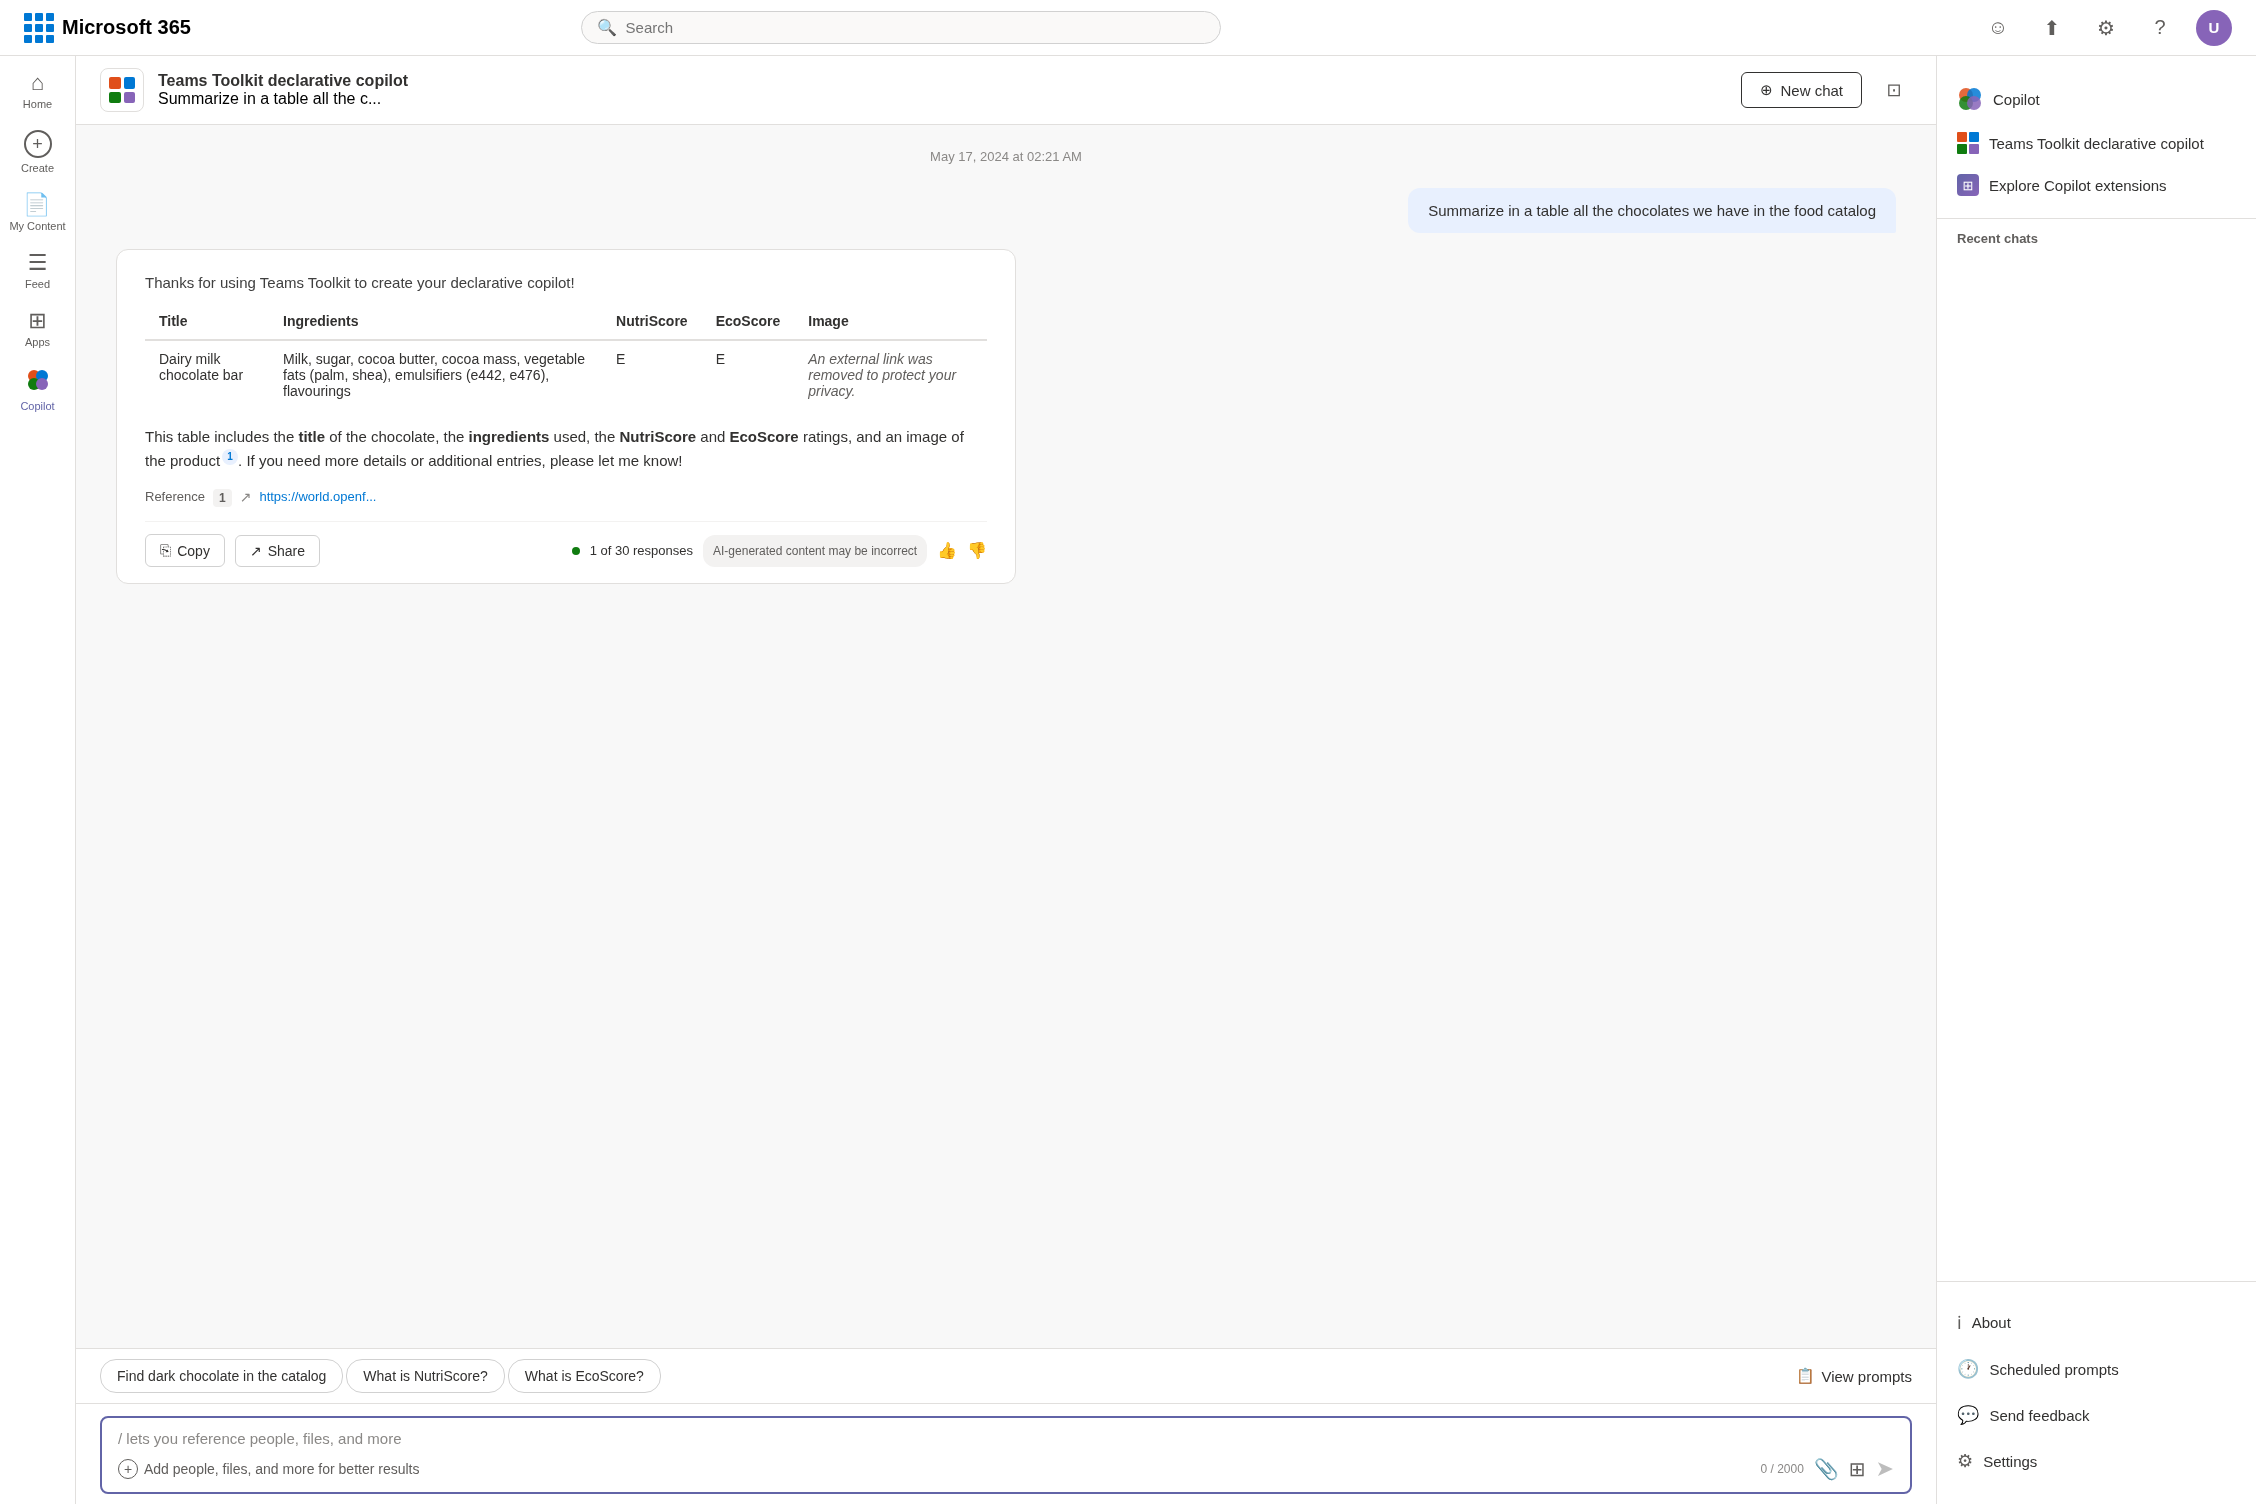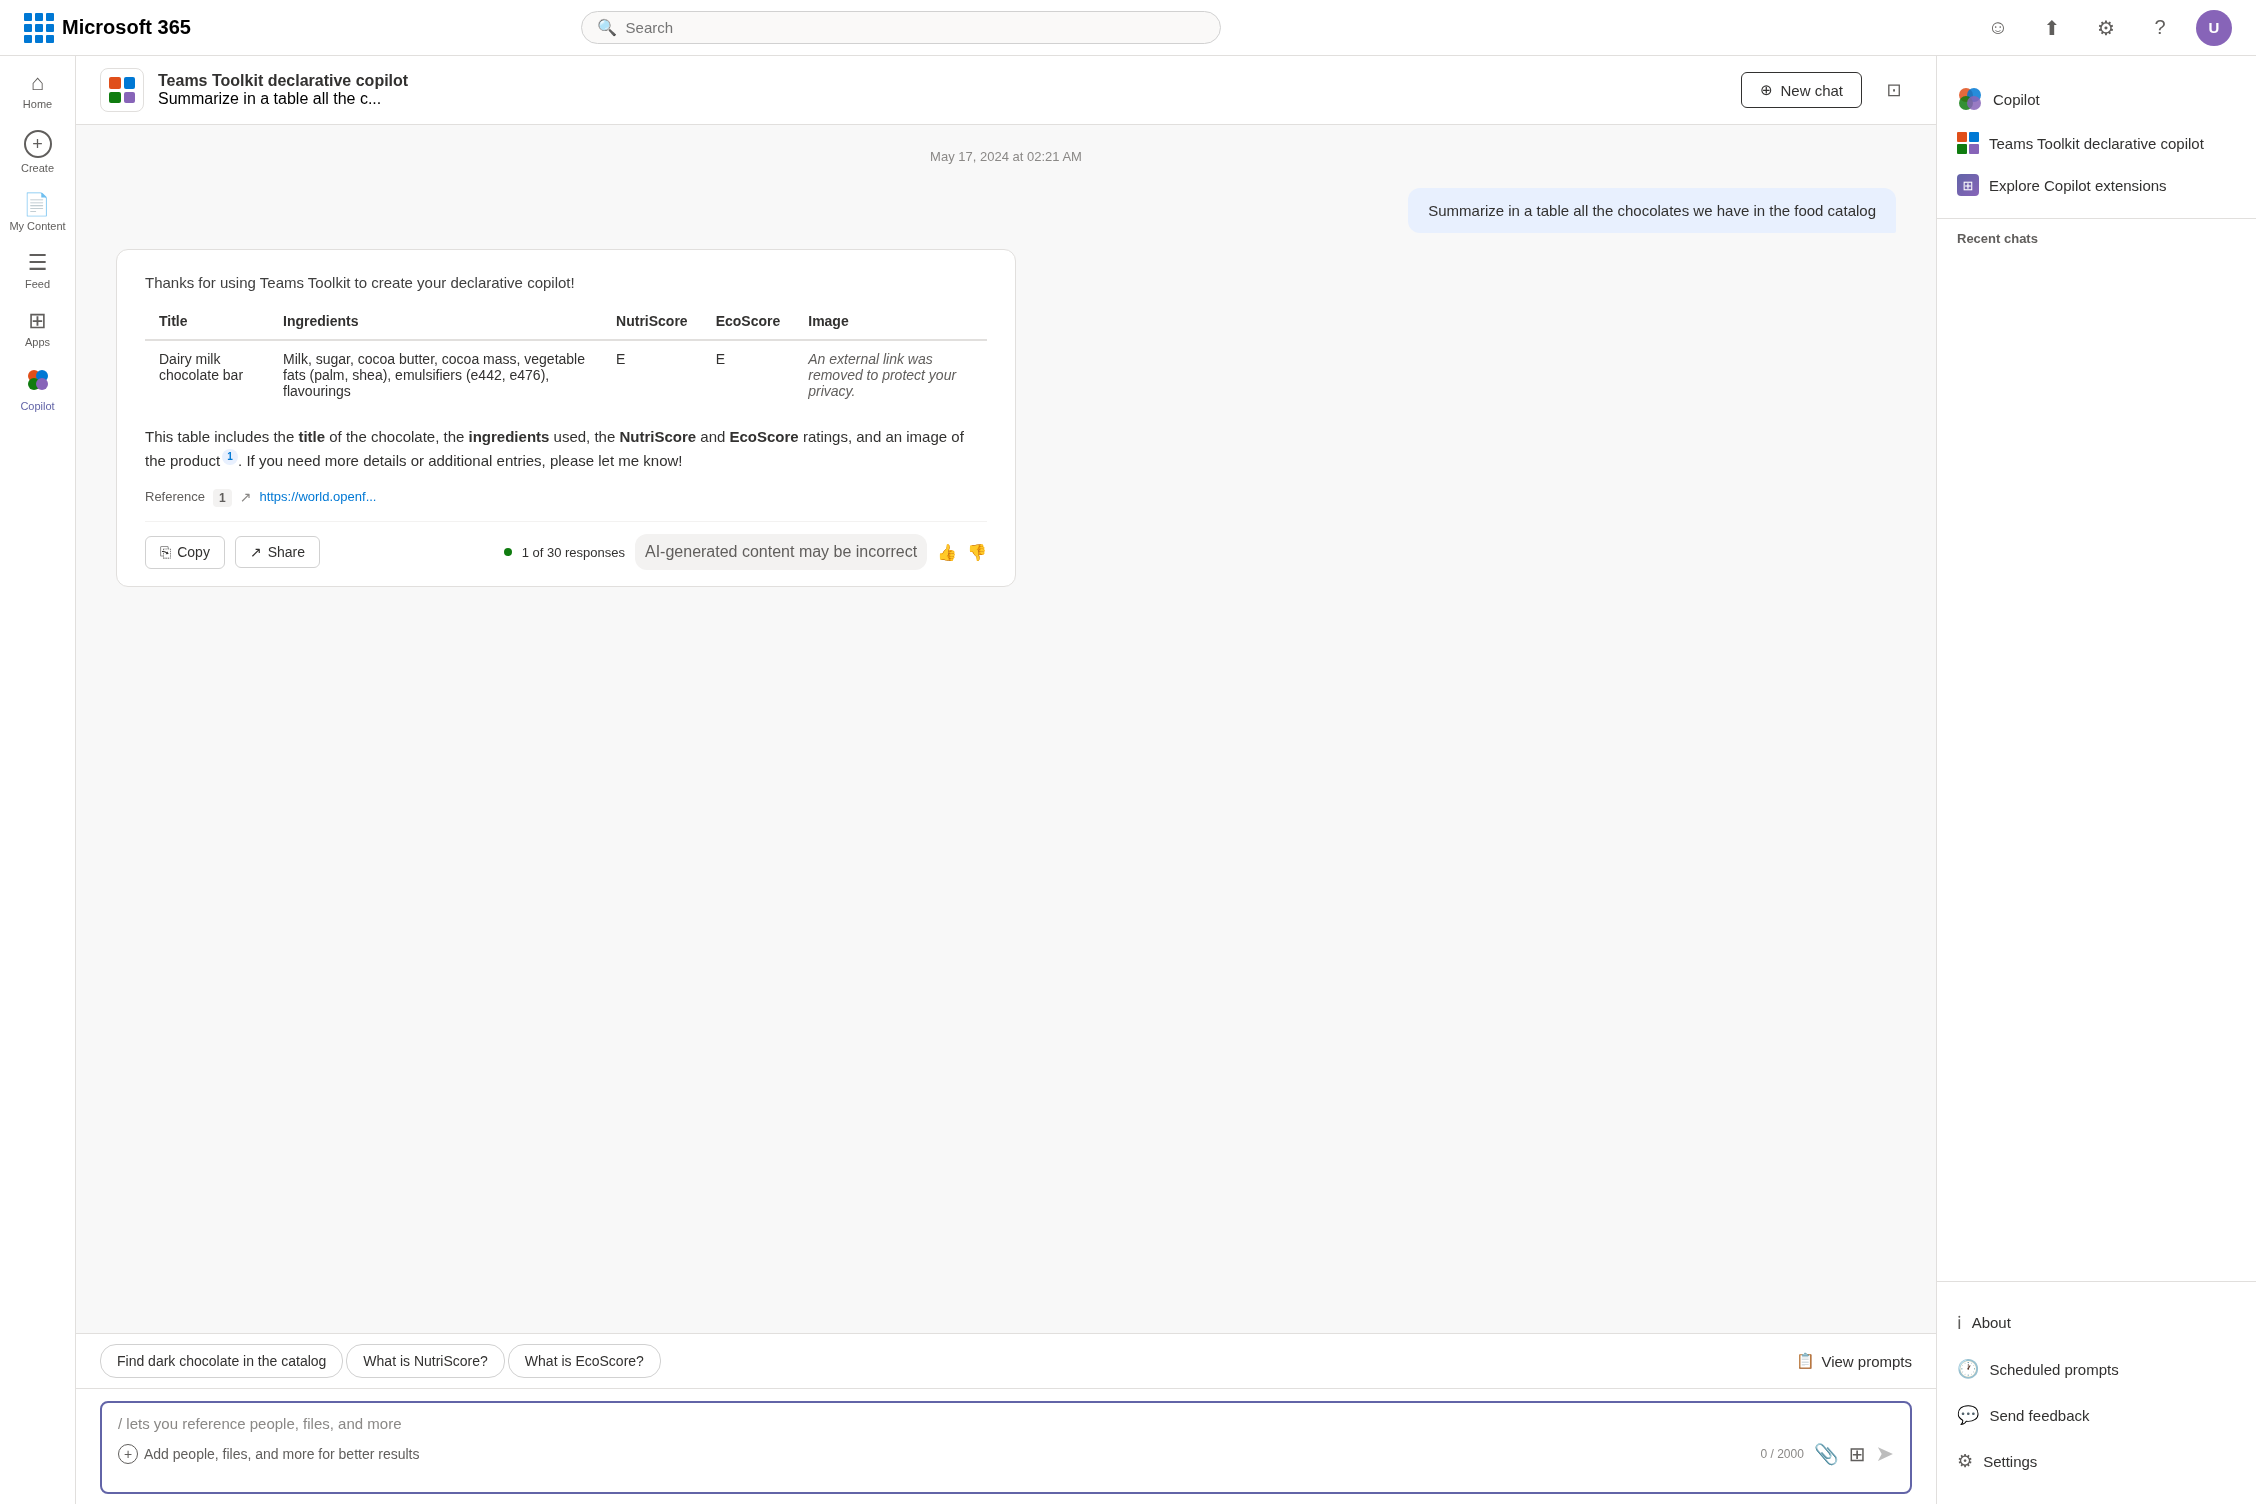--- a/index.html
+++ b/index.html
@@ -340,21 +340,21 @@
     .green-dot {
       width: 8px; height: 8px;
       border-radius: 50%;
       background: #107c10;
       display: inline-block;
     }
     .ai-badge {
       background: #f3f2f1;
       border-radius: 12px;
       padding: 9px 10px;
-      font-size: 16px;
+      font-size: 12px;
       color: #605e5c;
     }
     .thumb-btn {
       background: transparent;
       border: none;
       cursor: pointer;
       color: #605e5c;
       font-size: 16px;
     }
 
@@ -395,21 +395,21 @@
     
     .chat-input-area {
       background: white;
       border-top: 1px solid #e1dfdd;
       padding: 12px 24px 10px;
       flex-shrink: 0;
     }
     .chat-input-box {
       border: 2px solid #6264a7;
       border-radius: 8px;
-      padding: 12px 16px 25px;
+      padding: 12px 16px 10px;
       background: white;
     }
     .chat-input-box input {
       width: 100%;
       border: none;
       outline: none;
       font-size: 15px;
       color: #323130;
       background: transparent;
     }

